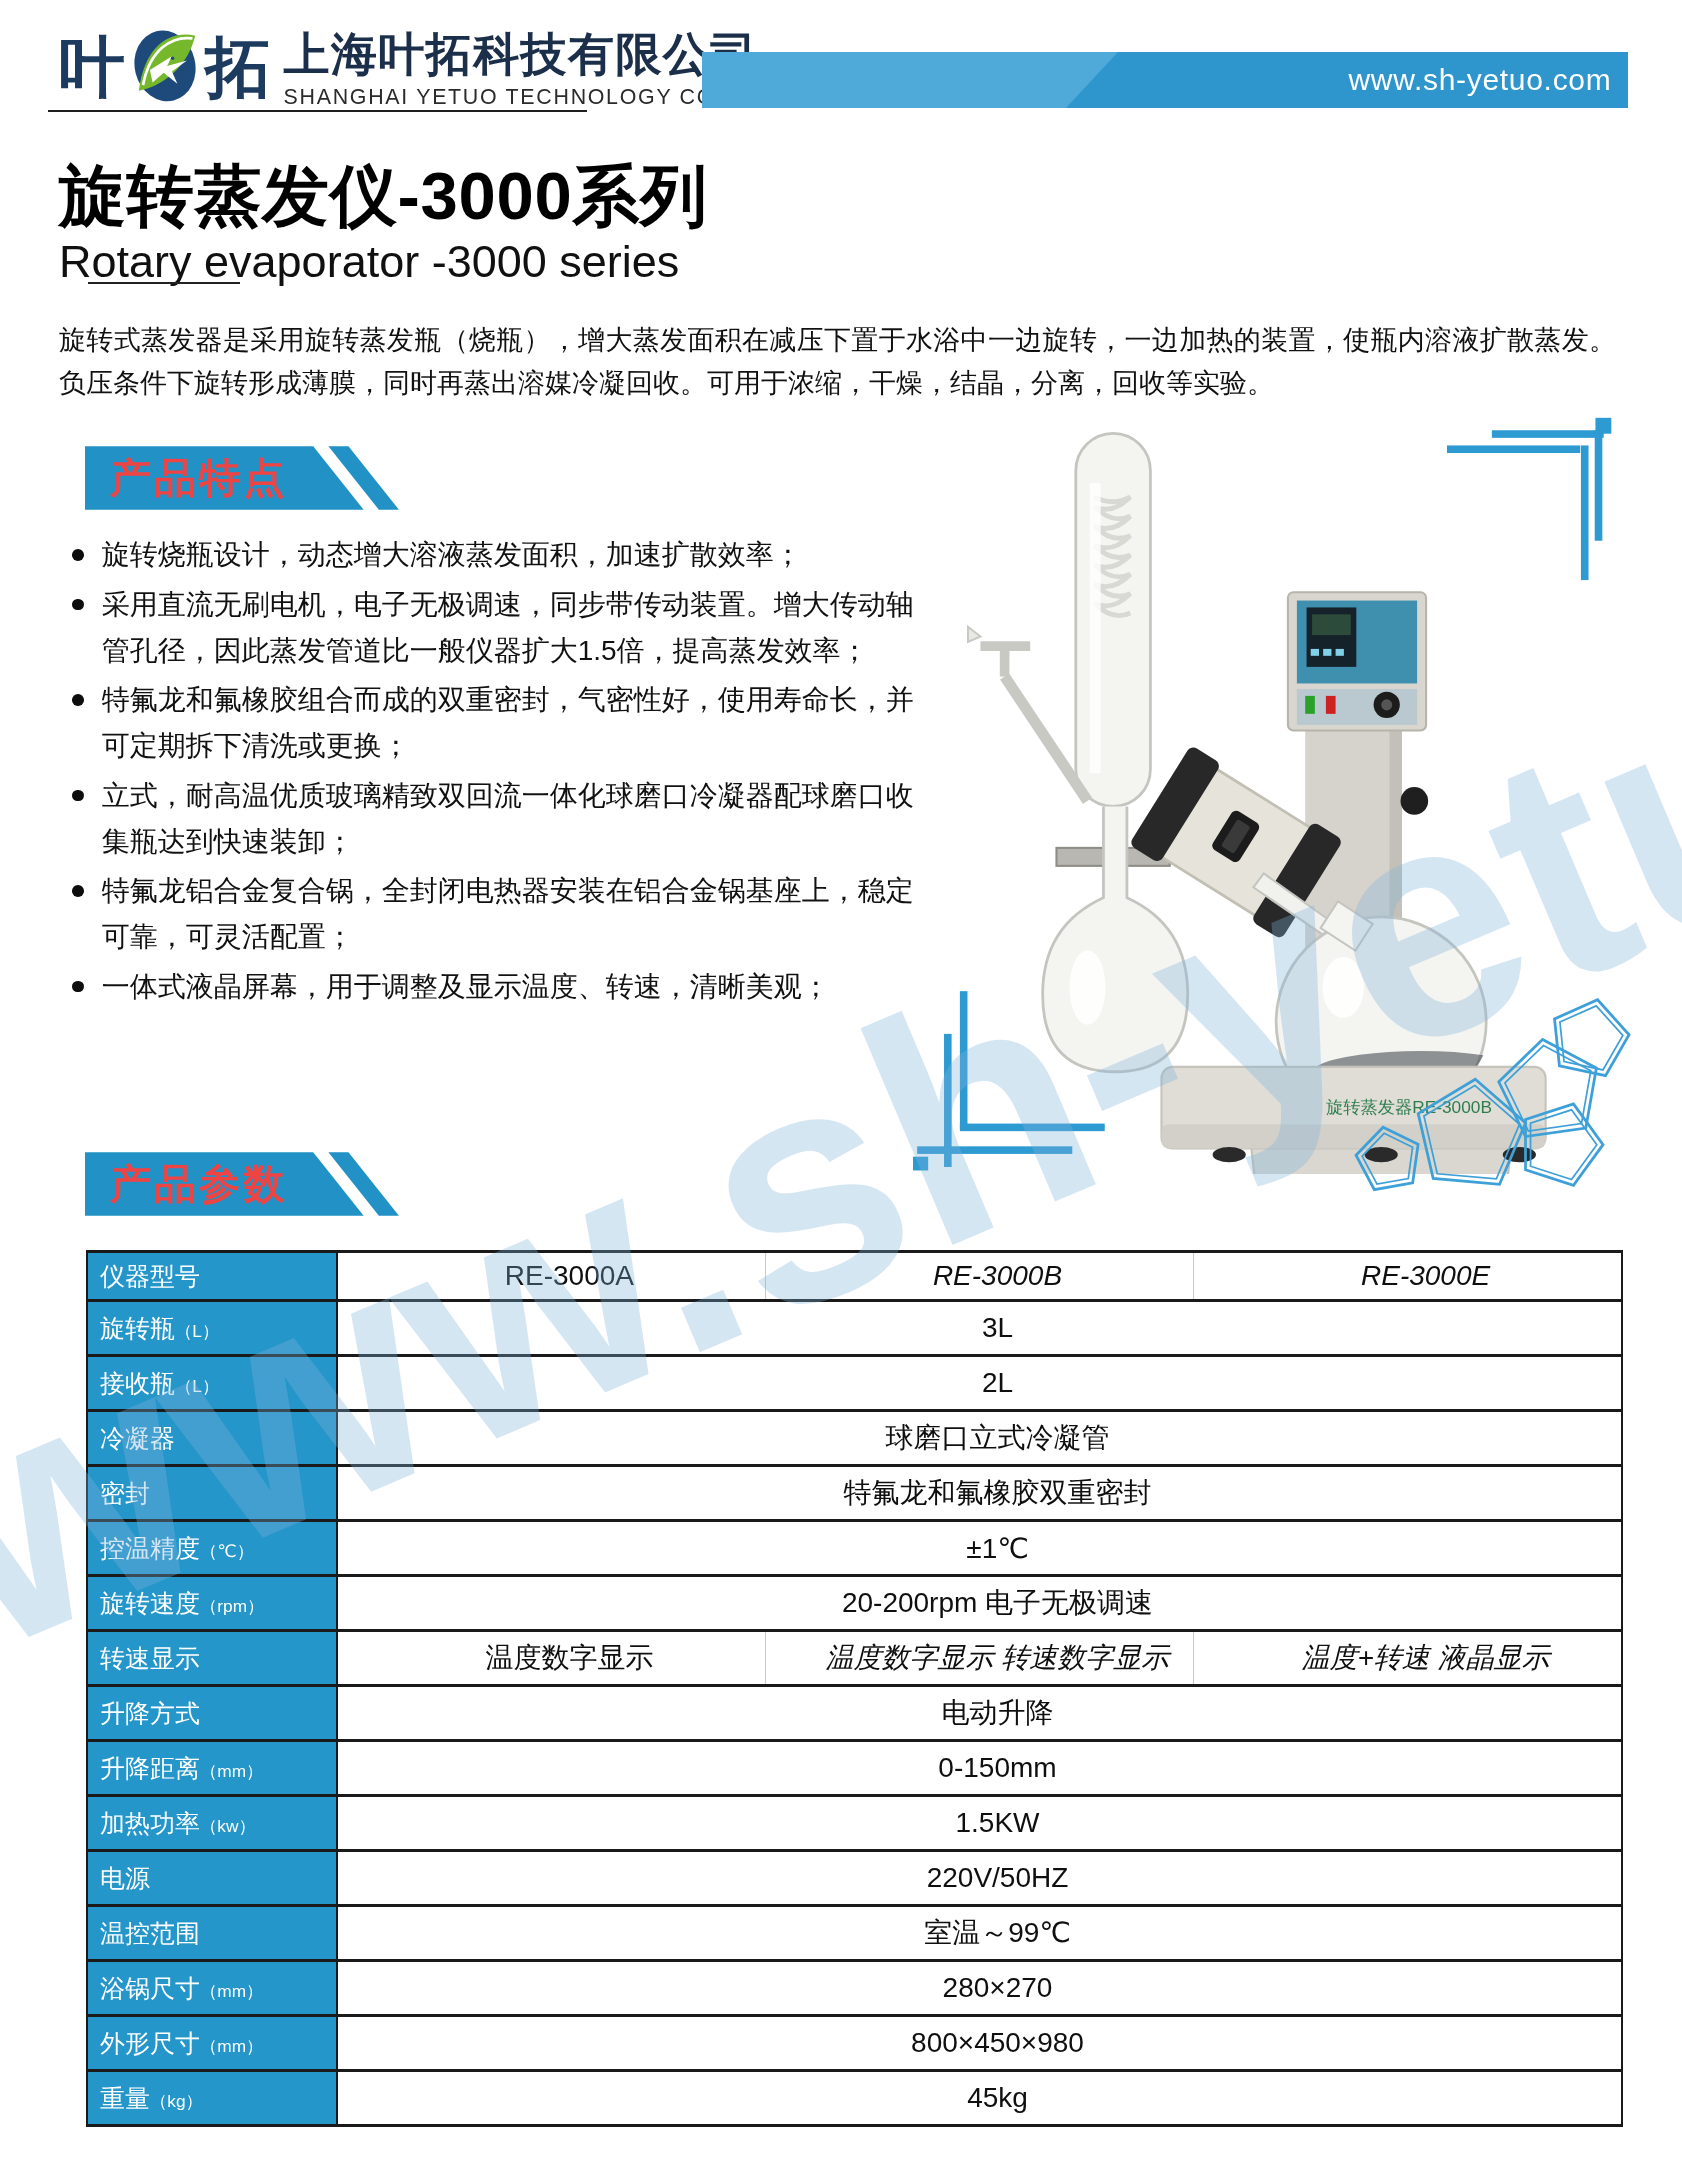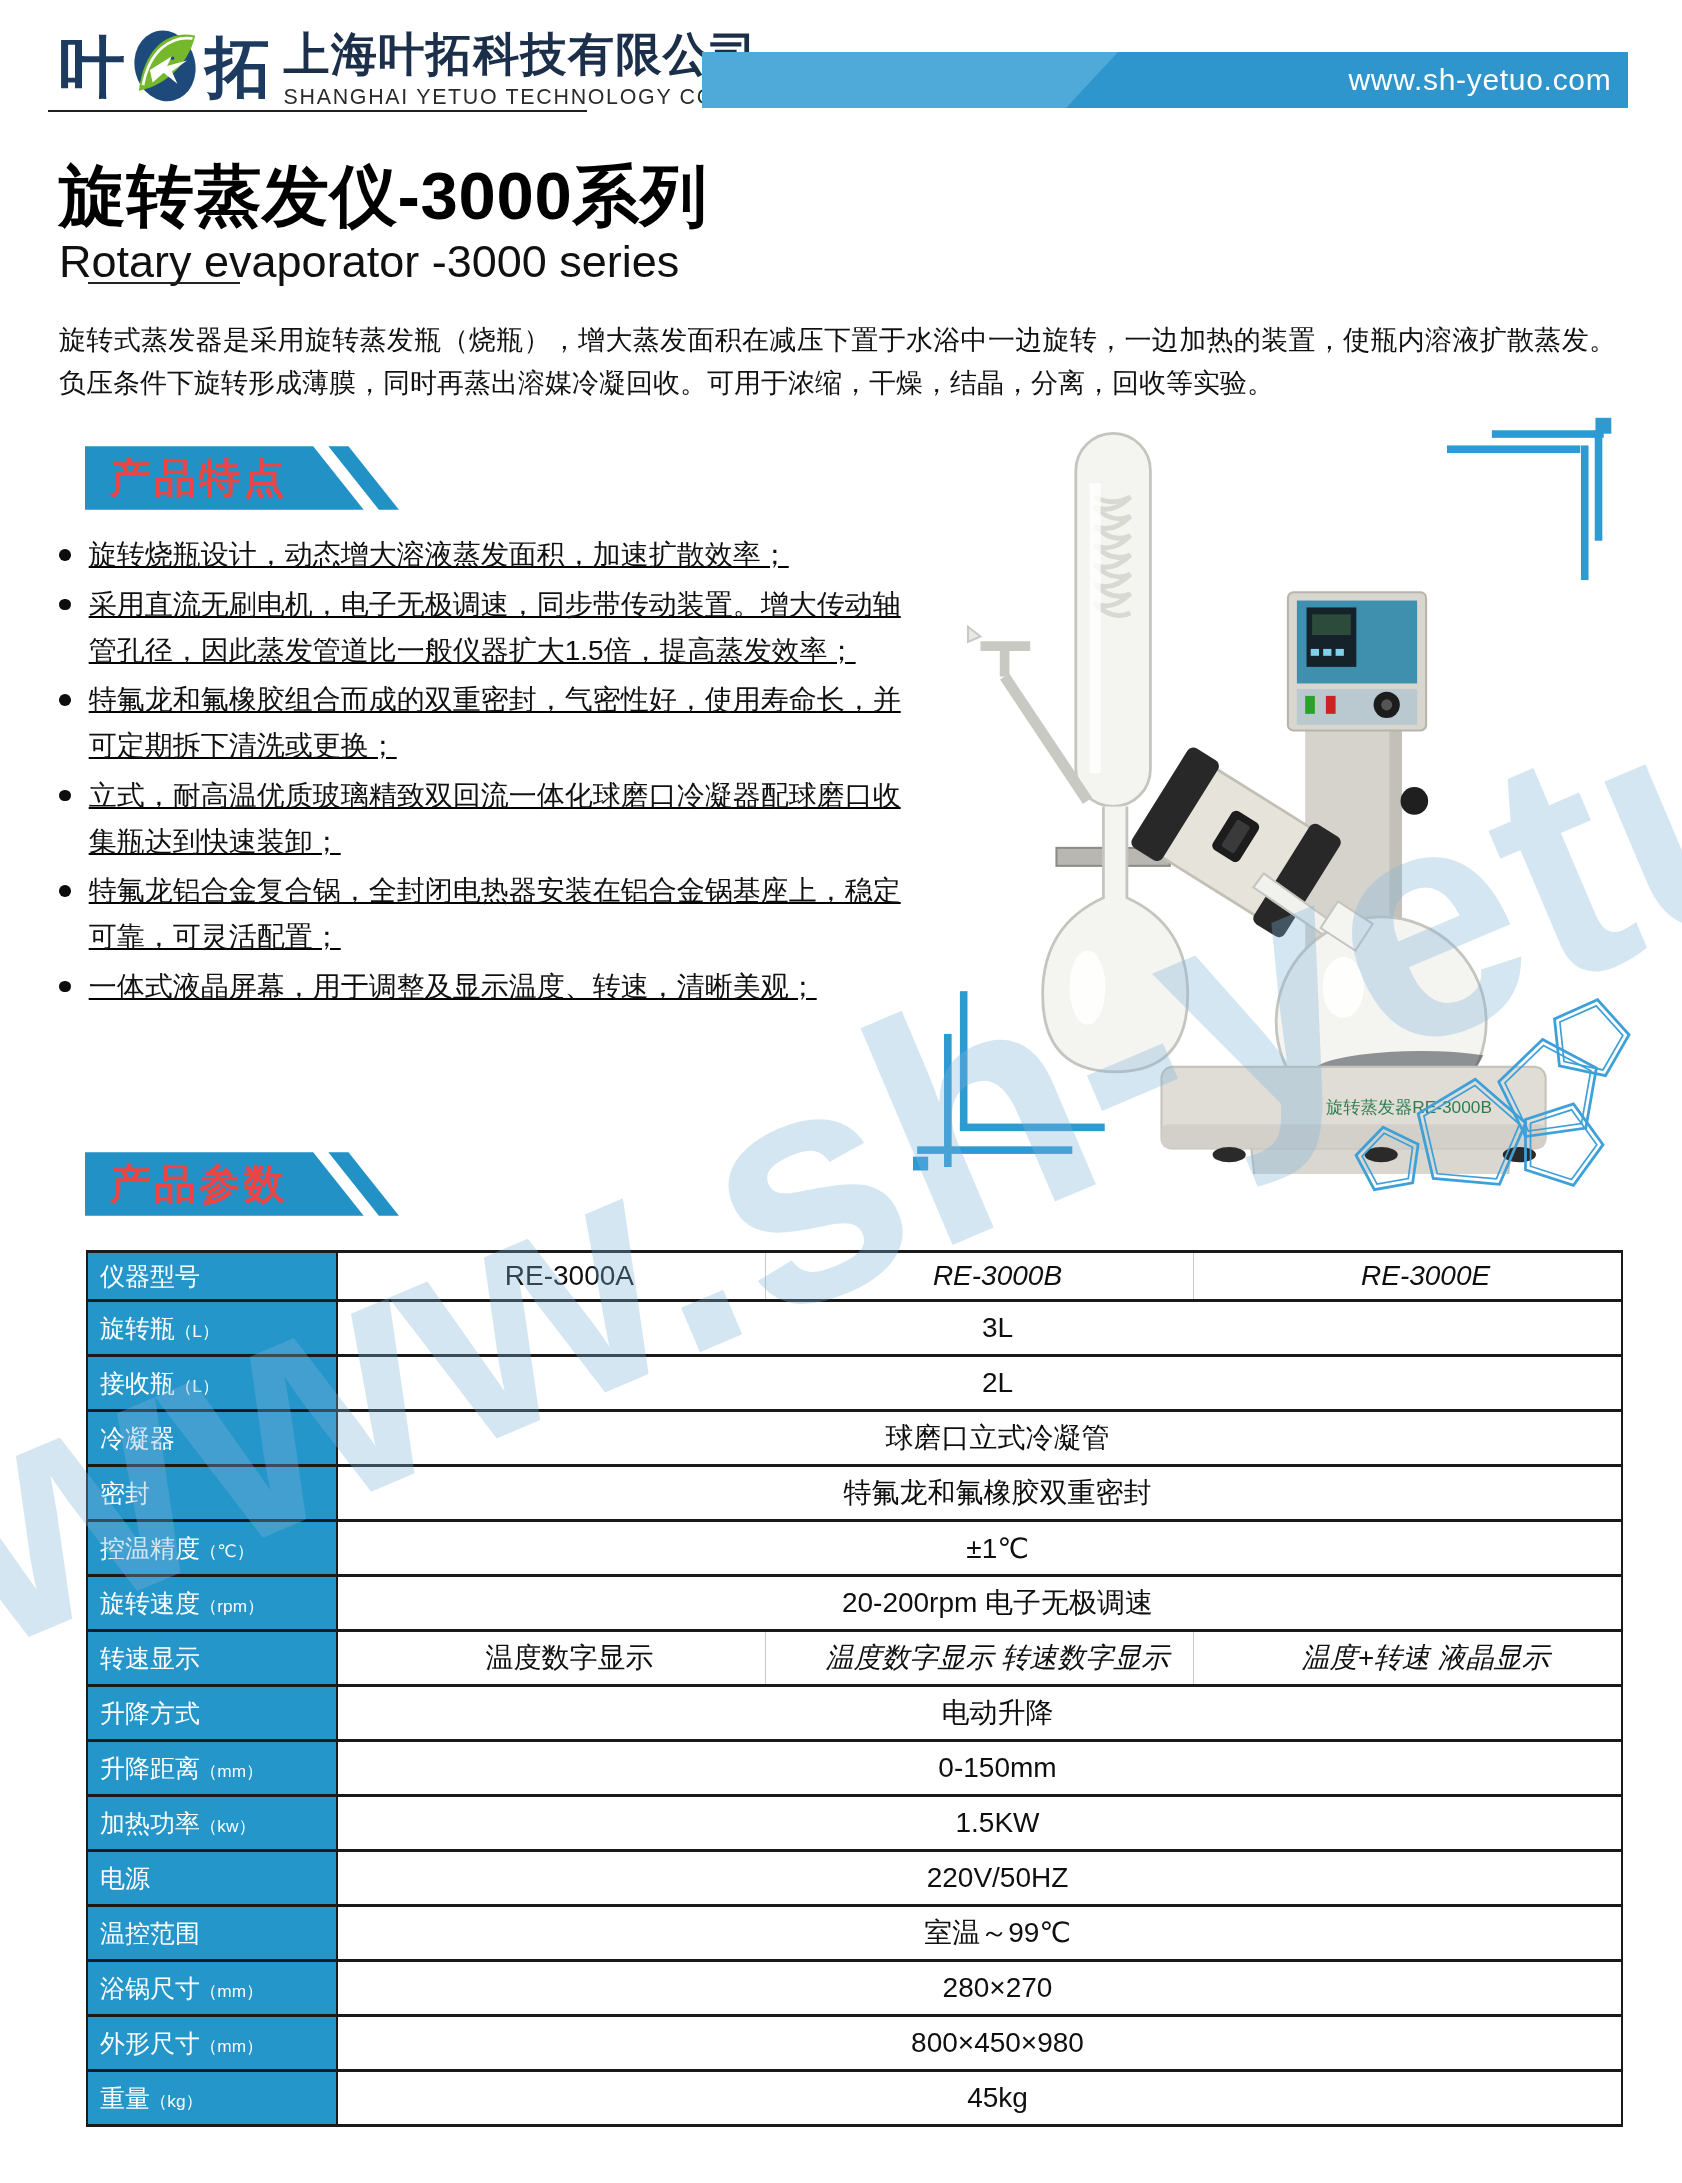--- a/index.html
+++ b/index.html
@@ -40,21 +40,21 @@
   .intro{position:absolute;left:59px;top:319px;width:1557px;font-size:27px;line-height:43px;color:var(--ink);text-align:justify;}
 
   
   .badge{position:absolute;left:85px;width:325px;height:64px;}
   .badge.features{top:446px;}
   .badge.params{top:1152px;}
   .badge svg{position:absolute;left:0;top:0;}
   .badge-label{position:absolute;left:25px;top:0;height:64px;line-height:65px;color:#ef4444;font-size:41px;font-weight:bold;letter-spacing:3.5px;}
 
   
-  .features-list{position:absolute;left:59px;top:532px;width:870px;list-style:none;text-decoration:underline;}
+  .features-list{position:absolute;left:72px;top:532px;width:870px;list-style:none;}
   .features-list li{display:flex;margin-bottom:3.5px;}
   .bullet-dot{flex:0 0 11.7px;width:11.7px;height:11.7px;border-radius:50%;background:#0d0d0d;margin-top:17.3px;margin-right:18px;}
   .feature-text{font-size:28px;line-height:46px;color:var(--ink);width:829px;}
 
   
   .device-svg{position:absolute;left:939px;top:414px;}
   .bracket-tr{position:absolute;left:1438px;top:404px;}
   .bracket-bl{position:absolute;left:913px;top:991px;}
   .pentagons{position:absolute;left:1346px;top:987px;}
 

